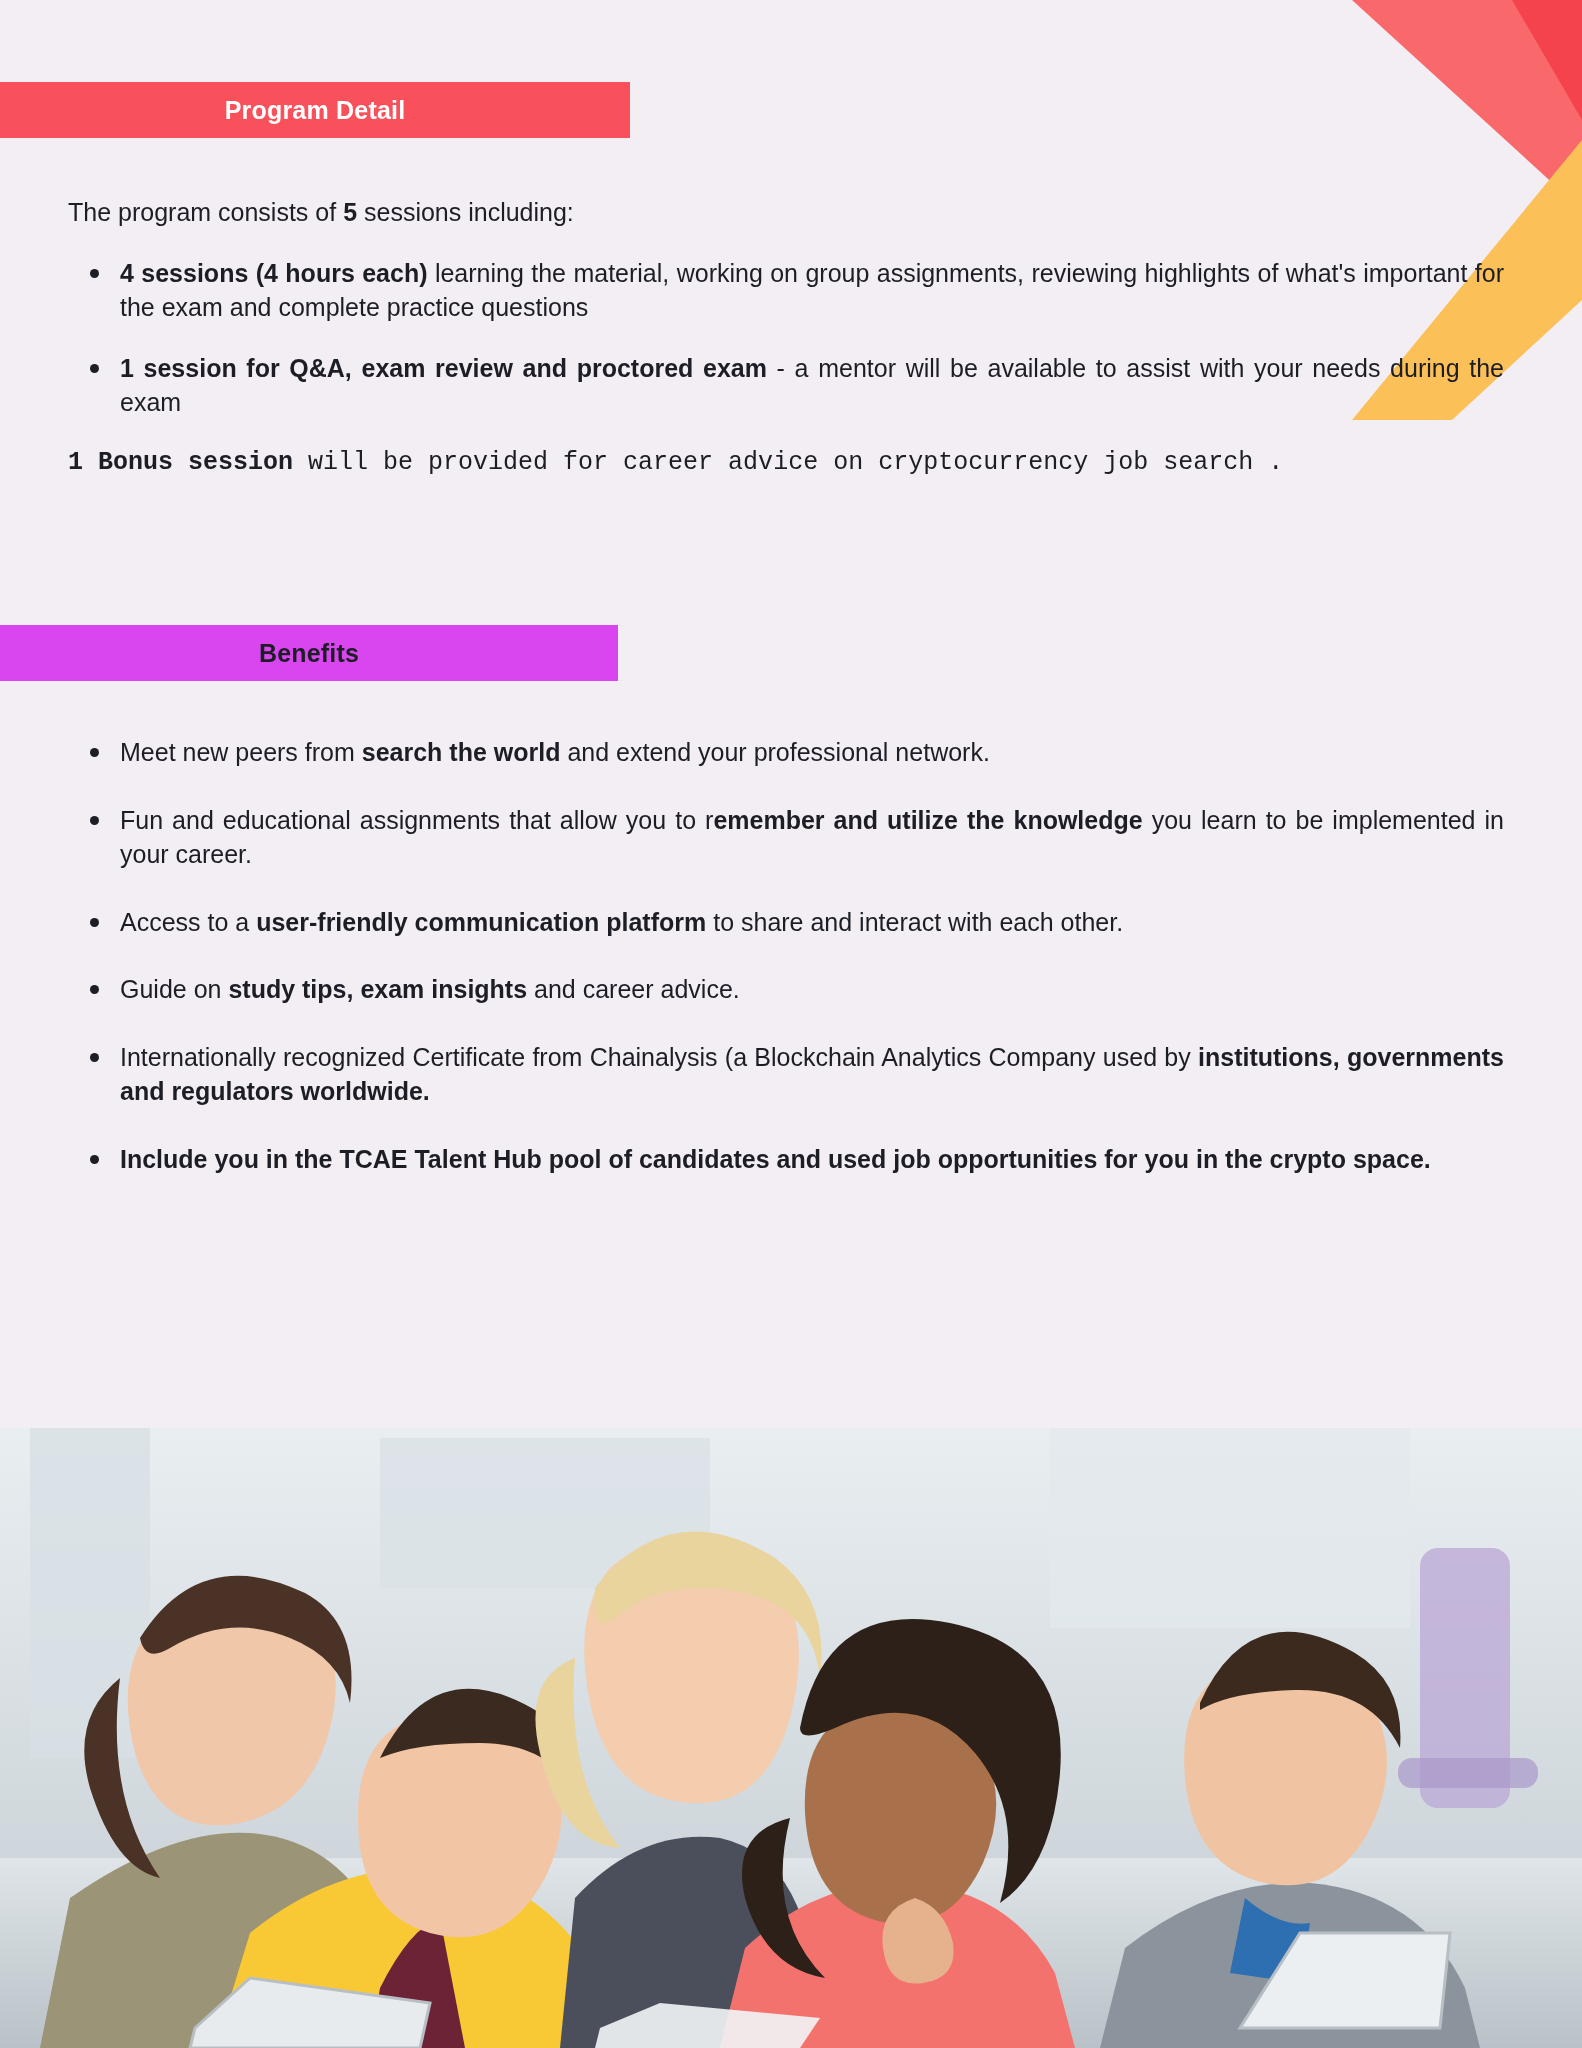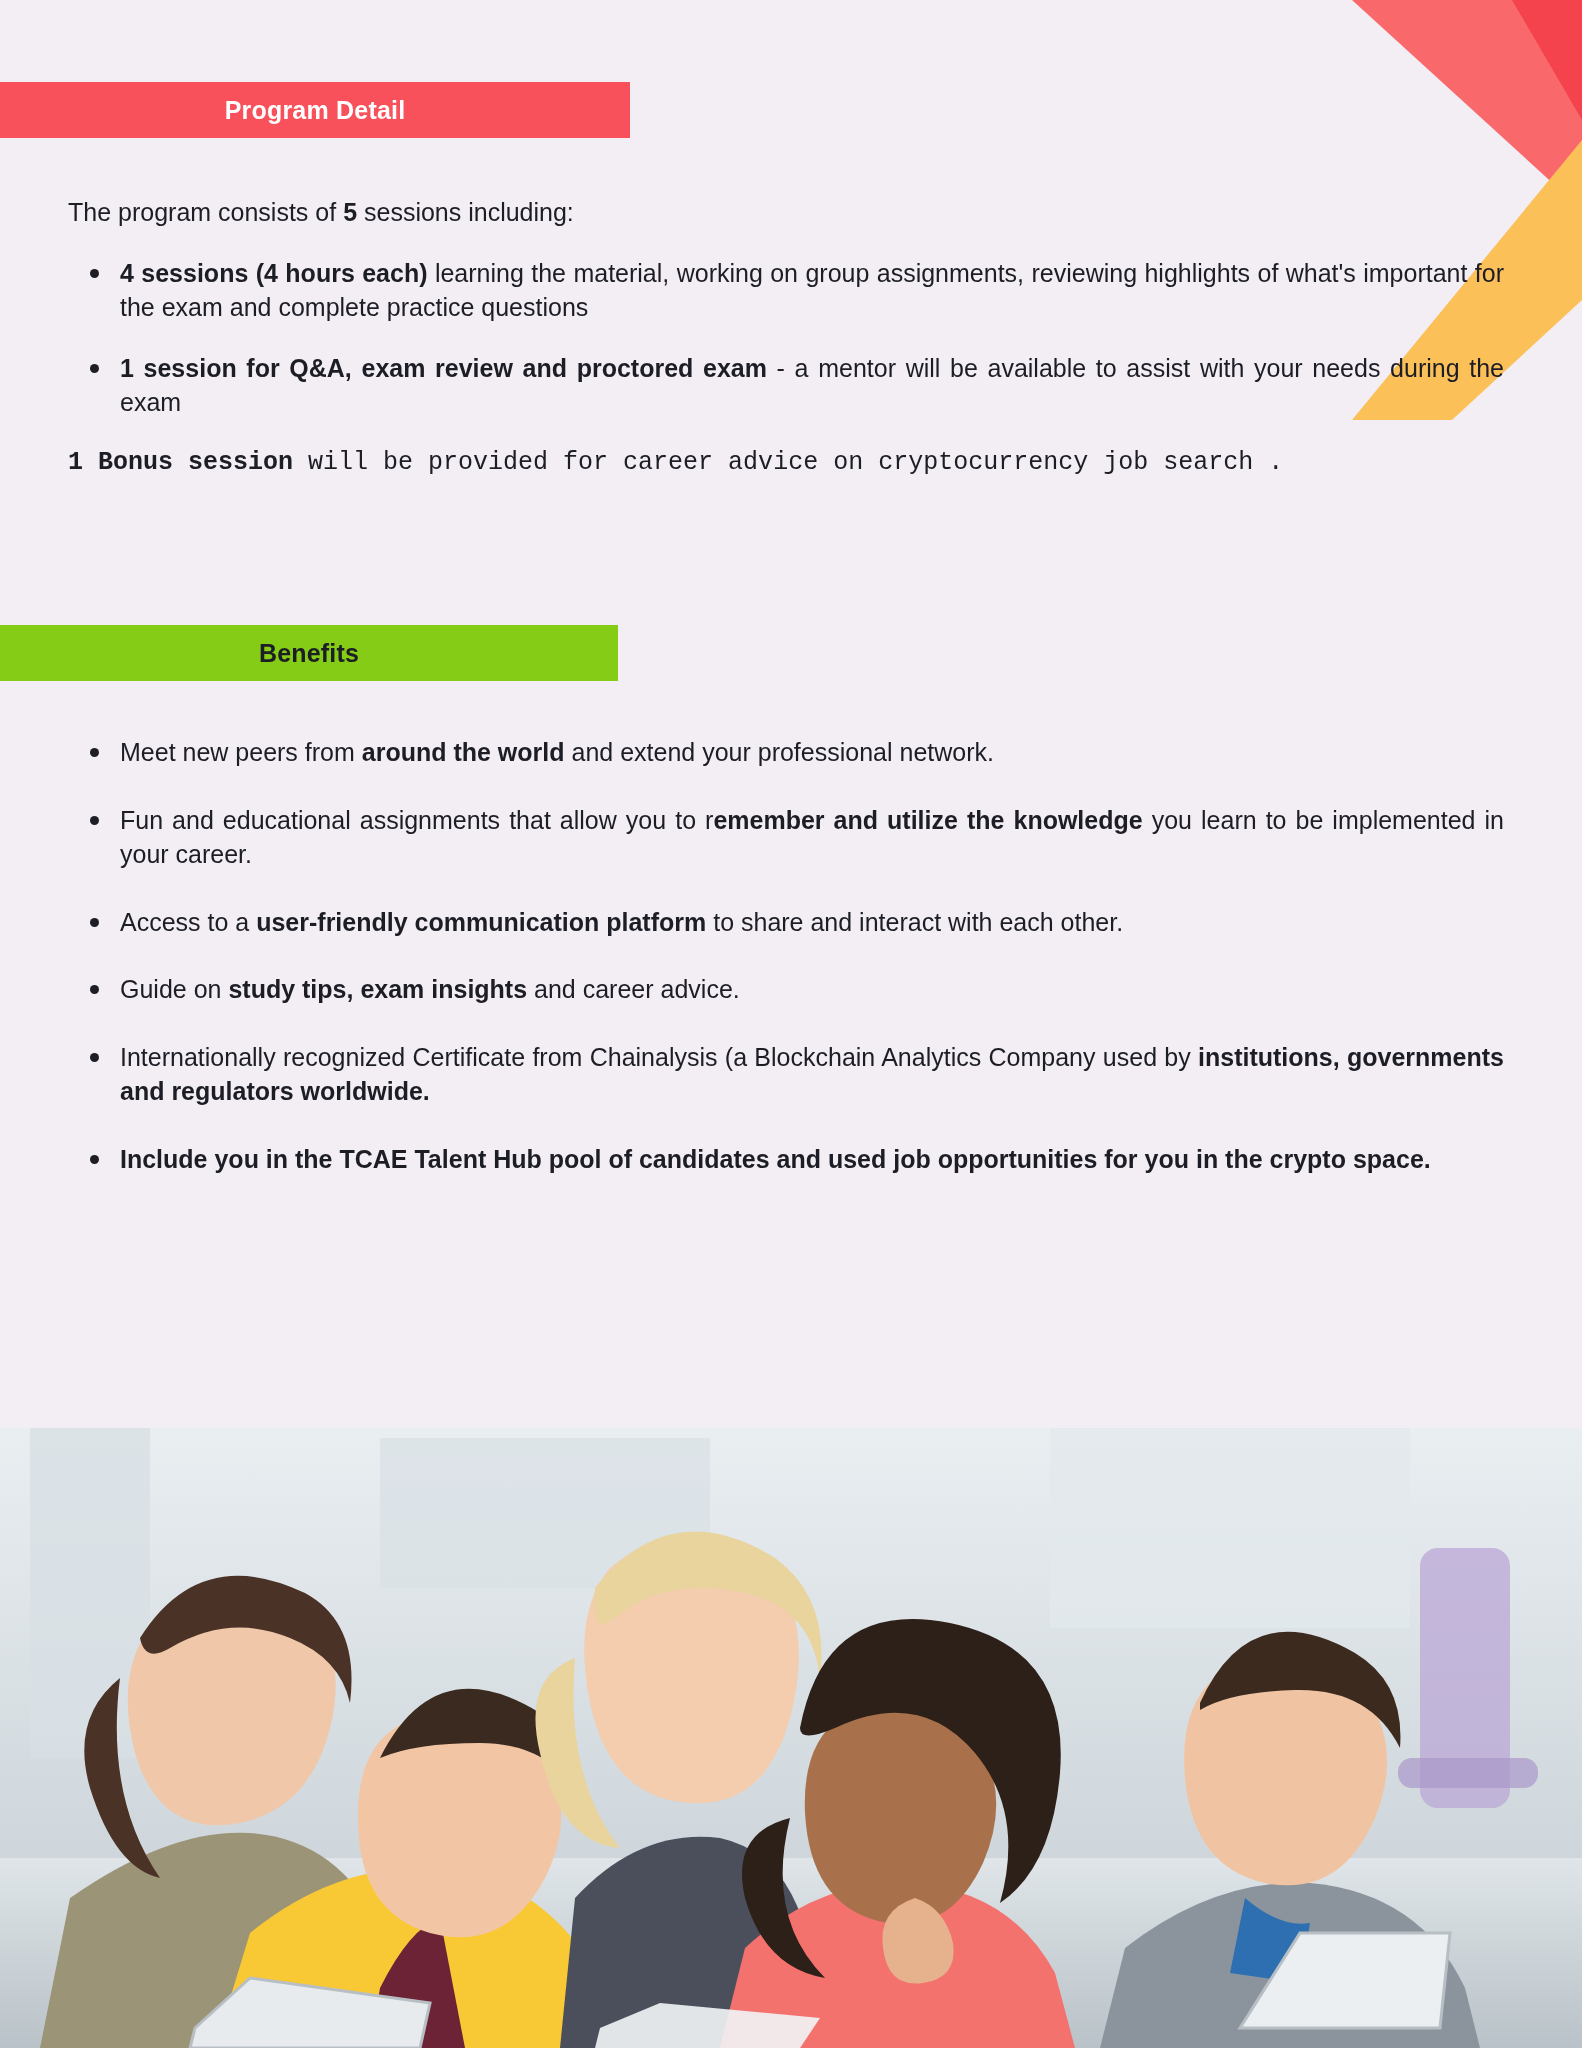--- a/index.html
+++ b/index.html
@@ -45,21 +45,21 @@
   }
   #banner-program {
     top: 82px;
     width: 630px;
     background: #f9515b;
   }
   #banner-program .banner-label { color: #ffffff; }
   #banner-benefits {
     top: 625px;
     width: 618px;
-    background: #84cc16;
+    background: #d946ef;
   }
   #banner-benefits .banner-label { color: #1d1d26; }
 
   
   .content {
     position: absolute;
     left: 68px;
     right: 72px;
   }
   #program-content { top: 195px; }
@@ -149,21 +149,21 @@
   </p>
 </div>
 
 <div class="banner" id="banner-benefits">
   <span class="banner-label">Benefits</span>
 </div>
 
 <div class="content" id="benefits-content">
   <ul class="bullets">
     <li>
-      <span>Meet new peers from </span><b>around the world</b><span> and extend your professional network.</span>
+      <span>Meet new peers from </span><b>search the world</b><span> and extend your professional network.</span>
     </li>
     <li>
       <span>Fun and educational assignments that allow you to r</span><b>emember and utilize the knowledge</b><span> you learn to be implemented in your career.</span>
     </li>
     <li>
       <span>Access to a </span><b>user-friendly communication platform</b><span> to share and interact with each other.</span>
     </li>
     <li>
       <span>Guide on </span><b>study tips, exam insights</b><span> and career advice.</span>
     </li>

